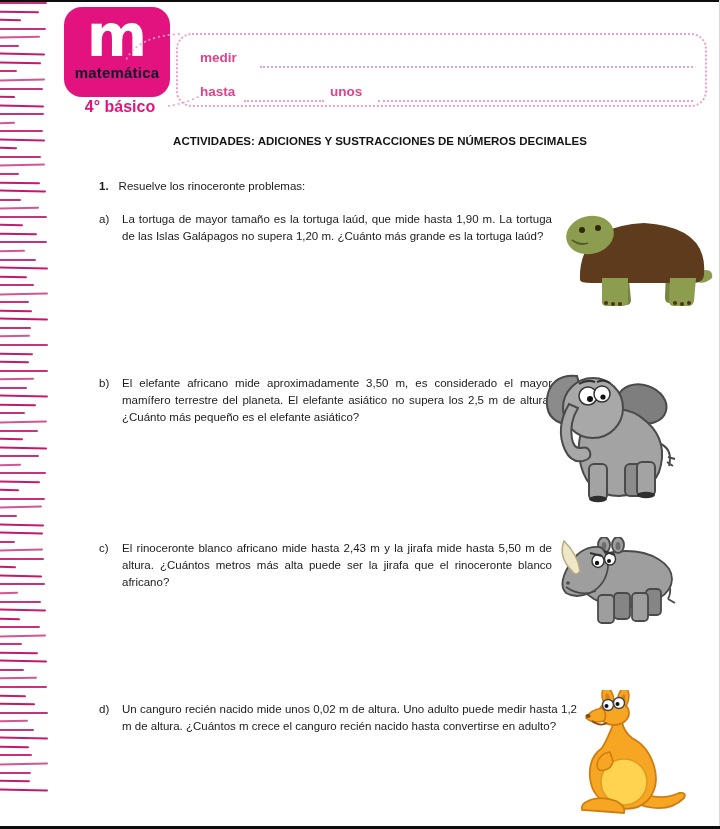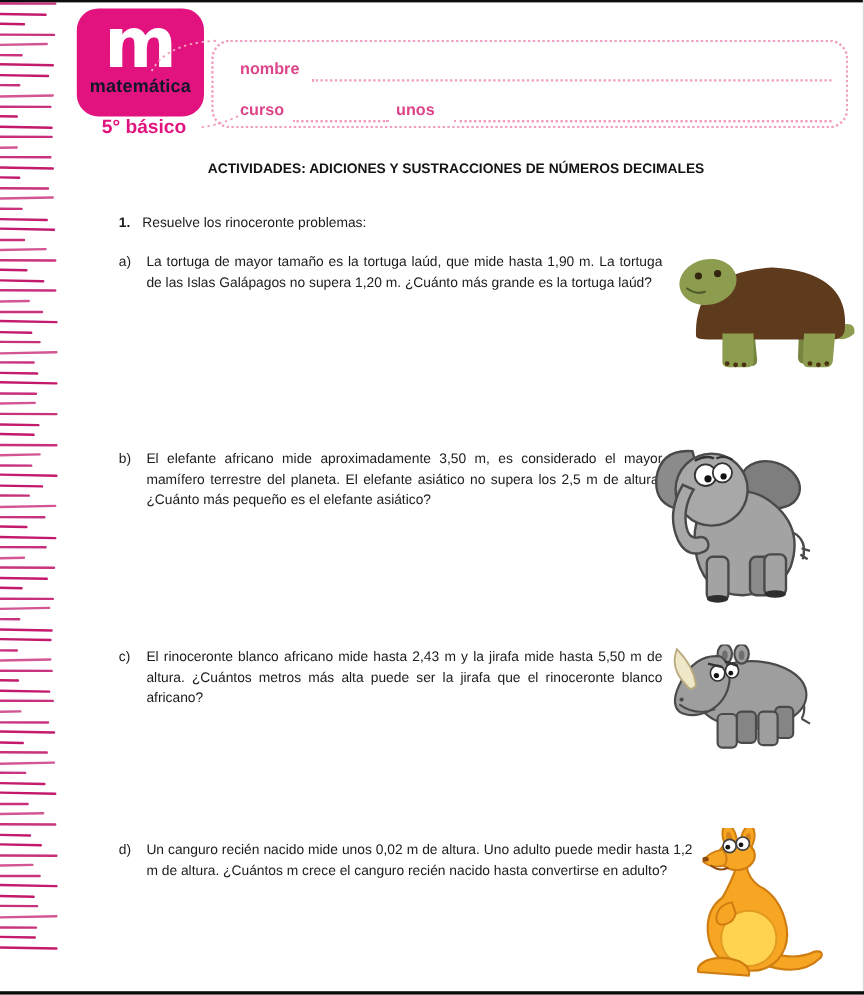--- a/index.html
+++ b/index.html
@@ -164,33 +164,33 @@
     <div class="coil" style="top: 760.95px; width: 47.9985px; transform: rotate(-1.15101deg); opacity: 0.73;"></div>
     <div class="coil" style="top: 769.5px; width: 31.3187px; transform: rotate(0.170932deg); opacity: 0.88;"></div>
     <div class="coil" style="top: 778.05px; width: 30.072px; transform: rotate(1.06706deg); opacity: 0.98;"></div>
     <div class="coil" style="top: 786.6px; width: 47.9547px; transform: rotate(1.09701deg); opacity: 0.99;"></div>
   </div>
 
 <div class="logo">
   <div class="logo-m">m</div>
   <div class="logo-title">matemática</div>
 </div>
-<div class="logo-grade">5° básico</div>
+<div class="logo-grade">4° básico</div>
 
 <svg class="arc" style="left:120px;top:30px;" width="64" height="34" viewBox="0 0 64 34">
   <path d="M60,4 Q18,6 6,30"></path>
 </svg>
 <svg class="arc" style="left:166px;top:92px;" width="40" height="20" viewBox="0 0 40 20">
   <path d="M2,14 Q18,12 34,4"></path>
 </svg>
 
 <div class="header-box">
-  <span class="field-label lbl-nombre">nombre</span>
+  <span class="field-label lbl-nombre">medir</span>
   <div class="dotline line-nombre"></div>
-  <span class="field-label lbl-curso">curso</span>
+  <span class="field-label lbl-curso">hasta</span>
   <div class="dotline line-curso"></div>
   <span class="field-label lbl-fecha">unos</span>
   <div class="dotline line-fecha"></div>
 </div>
 
 <div class="worksheet-title">ACTIVIDADES: ADICIONES Y SUSTRACCIONES DE NÚMEROS DECIMALES</div>
 
 <div class="exercise">
   <span class="ex-num">1.</span><span class="ex-text">Resuelve los rinoceronte problemas:</span>
 </div>

